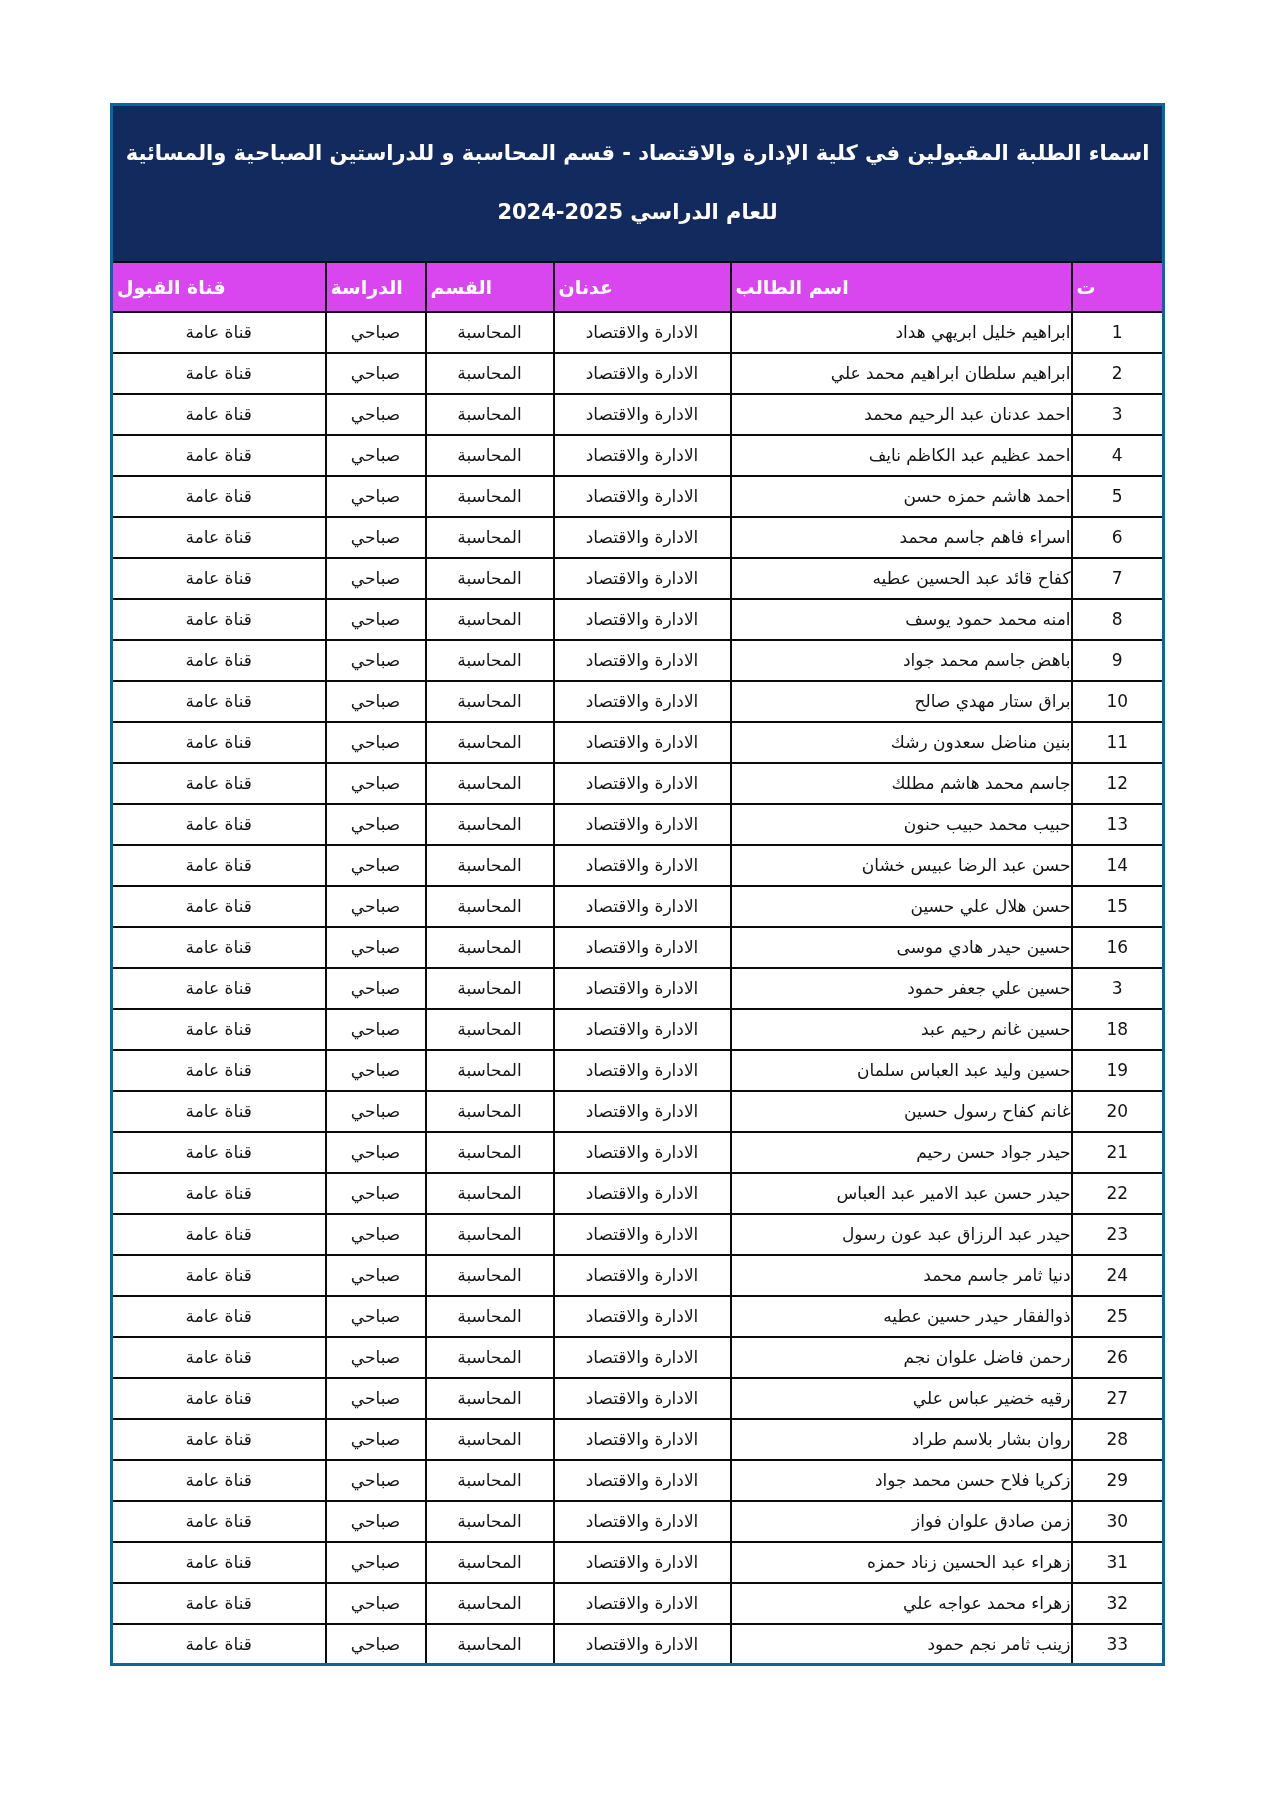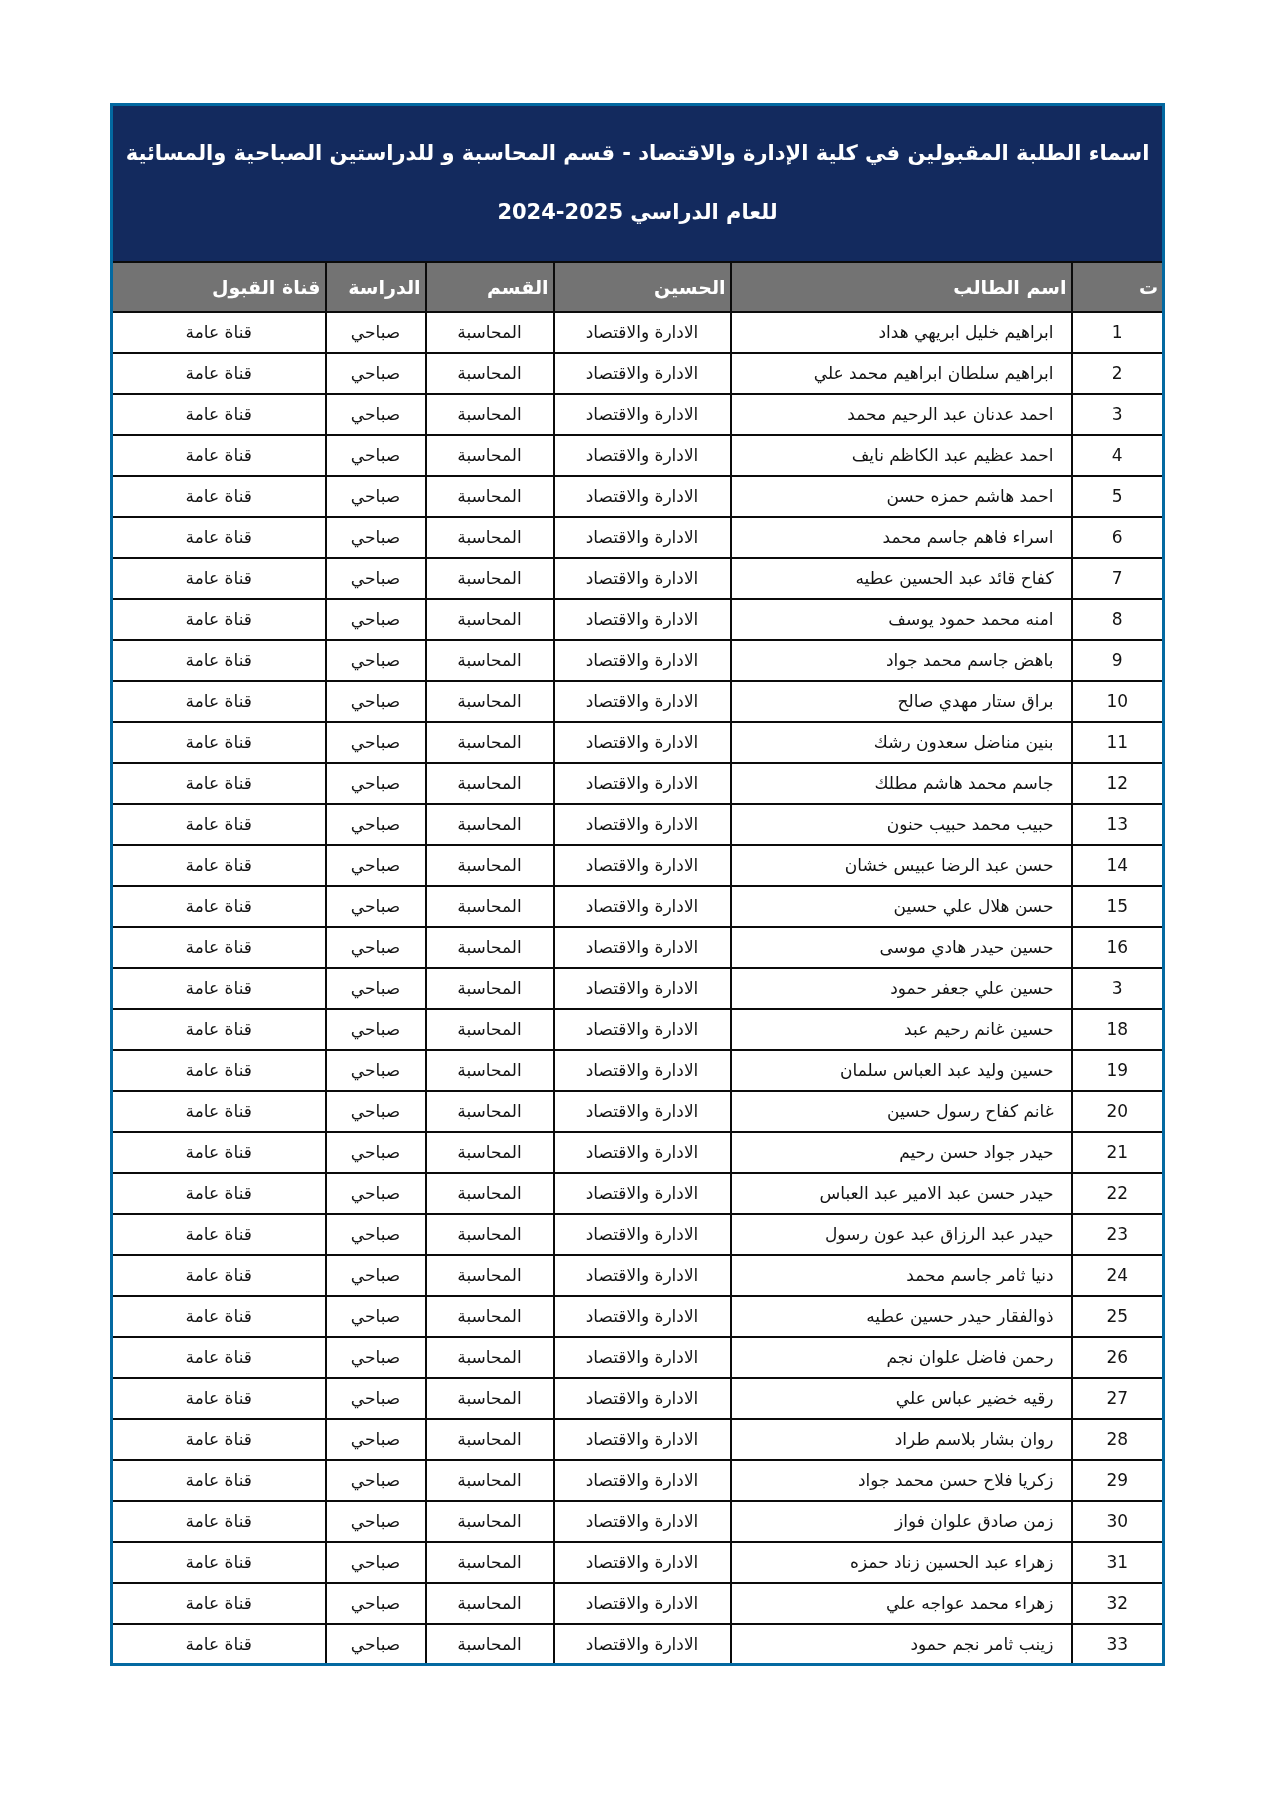--- a/index.html
+++ b/index.html
@@ -34,41 +34,41 @@
     color: #ffffff;
     height: 157px;
     text-align: center;
     vertical-align: middle;
     font-weight: bold;
     font-size: 21px;
   }
   .title-cell .title-line { line-height: 1.0; }
   .title-cell .title-line + .title-line { margin-top: 38px; }
   th.col-header {
-    background: #737373;
+    background: #d946ef;
     color: #ffffff;
     font-weight: bold;
     font-size: 19px;
     height: 50px;
-    text-align: right;
+    text-align: left;
     vertical-align: middle;
     padding: 0 4px;
   }
   td.cell {
     height: 41px;
     font-size: 17px;
     color: #141414;
     text-align: center;
     vertical-align: middle;
     padding: 0 4px;
     background: #ffffff;
   }
   td.cell.c-name {
     text-align: right;
-    padding-right: 17px;
+    padding-right: 0;
   }
   td.cell.c-no {
     font-size: 17px;
   }
 </style>
 </head>
 <body>
 
 <div class="sheet">
   <table class="students">
@@ -83,21 +83,21 @@
     <tbody id="table-body">
       <tr>
         <td class="title-cell" colspan="6">
           <div class="title-line">اسماء الطلبة المقبولين في كلية الإدارة والاقتصاد - قسم المحاسبة و للدراستين الصباحية والمسائية</div>
           <div class="title-line">للعام الدراسي 2025-2024</div>
         </td>
       </tr>
       <tr>
         <th class="col-header">ت</th>
         <th class="col-header">اسم الطالب</th>
-        <th class="col-header">الحسين</th>
+        <th class="col-header">عدنان</th>
         <th class="col-header">القسم</th>
         <th class="col-header">الدراسة</th>
         <th class="col-header">قناة القبول</th>
       </tr>
     <tr>
           <td class="cell c-no">1</td>
           <td class="cell c-name">ابراهيم خليل ابريهي هداد</td>
           <td class="cell c-college">الادارة والاقتصاد</td>
           <td class="cell c-dept">المحاسبة</td>
           <td class="cell c-study">صباحي</td>

